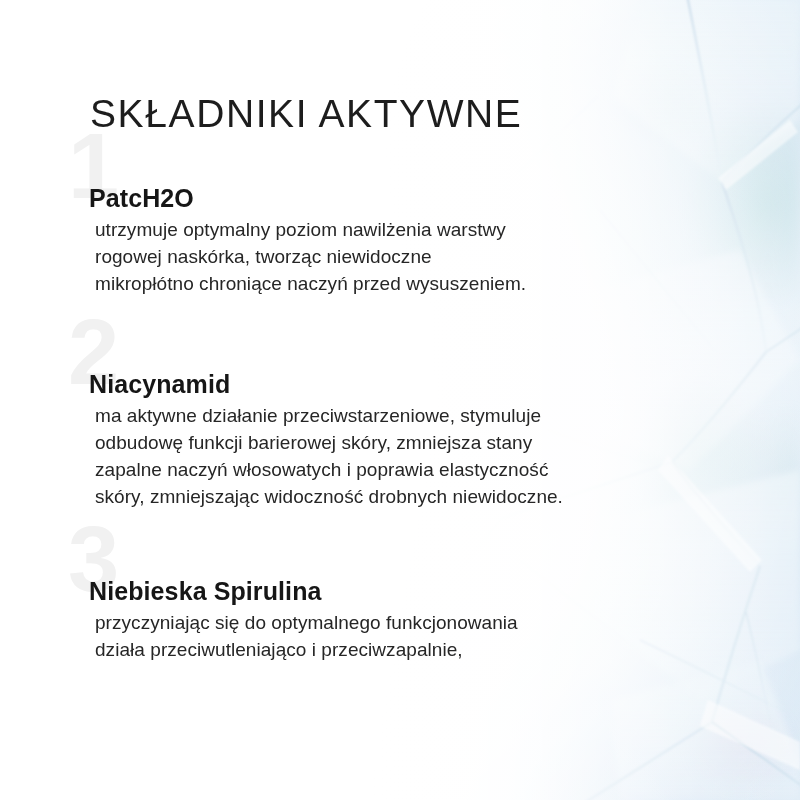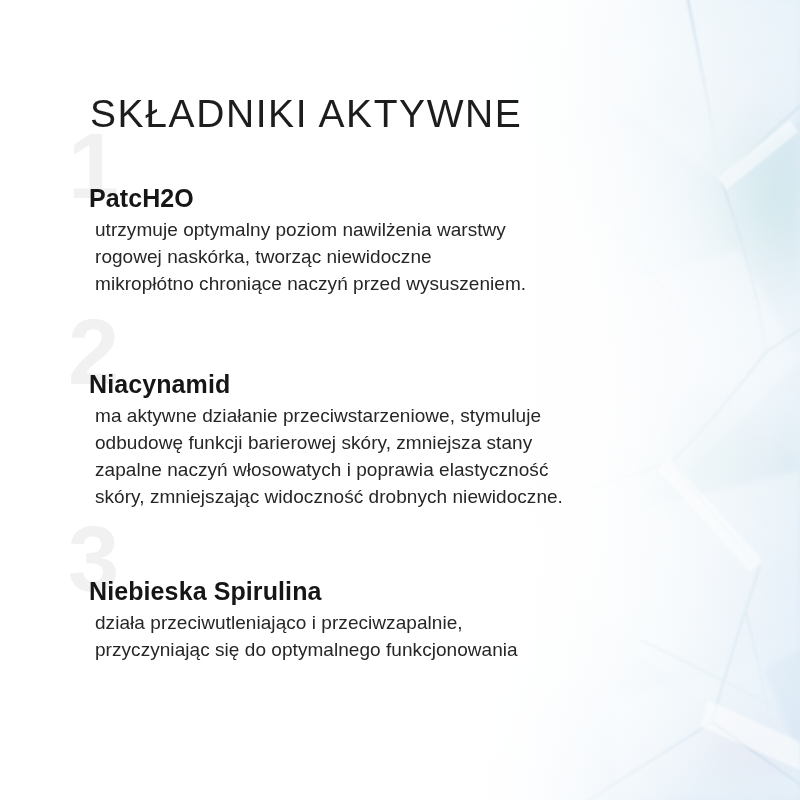--- a/index.html
+++ b/index.html
@@ -232,19 +232,19 @@
         <span class="ln">odbudowę funkcji barierowej skóry, zmniejsza stany</span>
         <span class="ln">zapalne naczyń włosowatych i poprawia elastyczność</span>
         <span class="ln">skóry, zmniejszając widoczność drobnych niewidoczne.</span>
       </p>
     </section>
 
     <section class="ingredient ingredient-3">
       <div class="ing-index">3</div>
       <h2 class="ing-name">Niebieska Spirulina</h2>
       <p class="ing-desc">
+        <span class="ln">przyczyniając się do optymalnego funkcjonowania</span>
         <span class="ln">działa przeciwutleniająco i przeciwzapalnie,</span>
-        <span class="ln">przyczyniając się do optymalnego funkcjonowania</span>
       </p>
     </section>
 
   </div>
 </div>
 
 </body></html>

